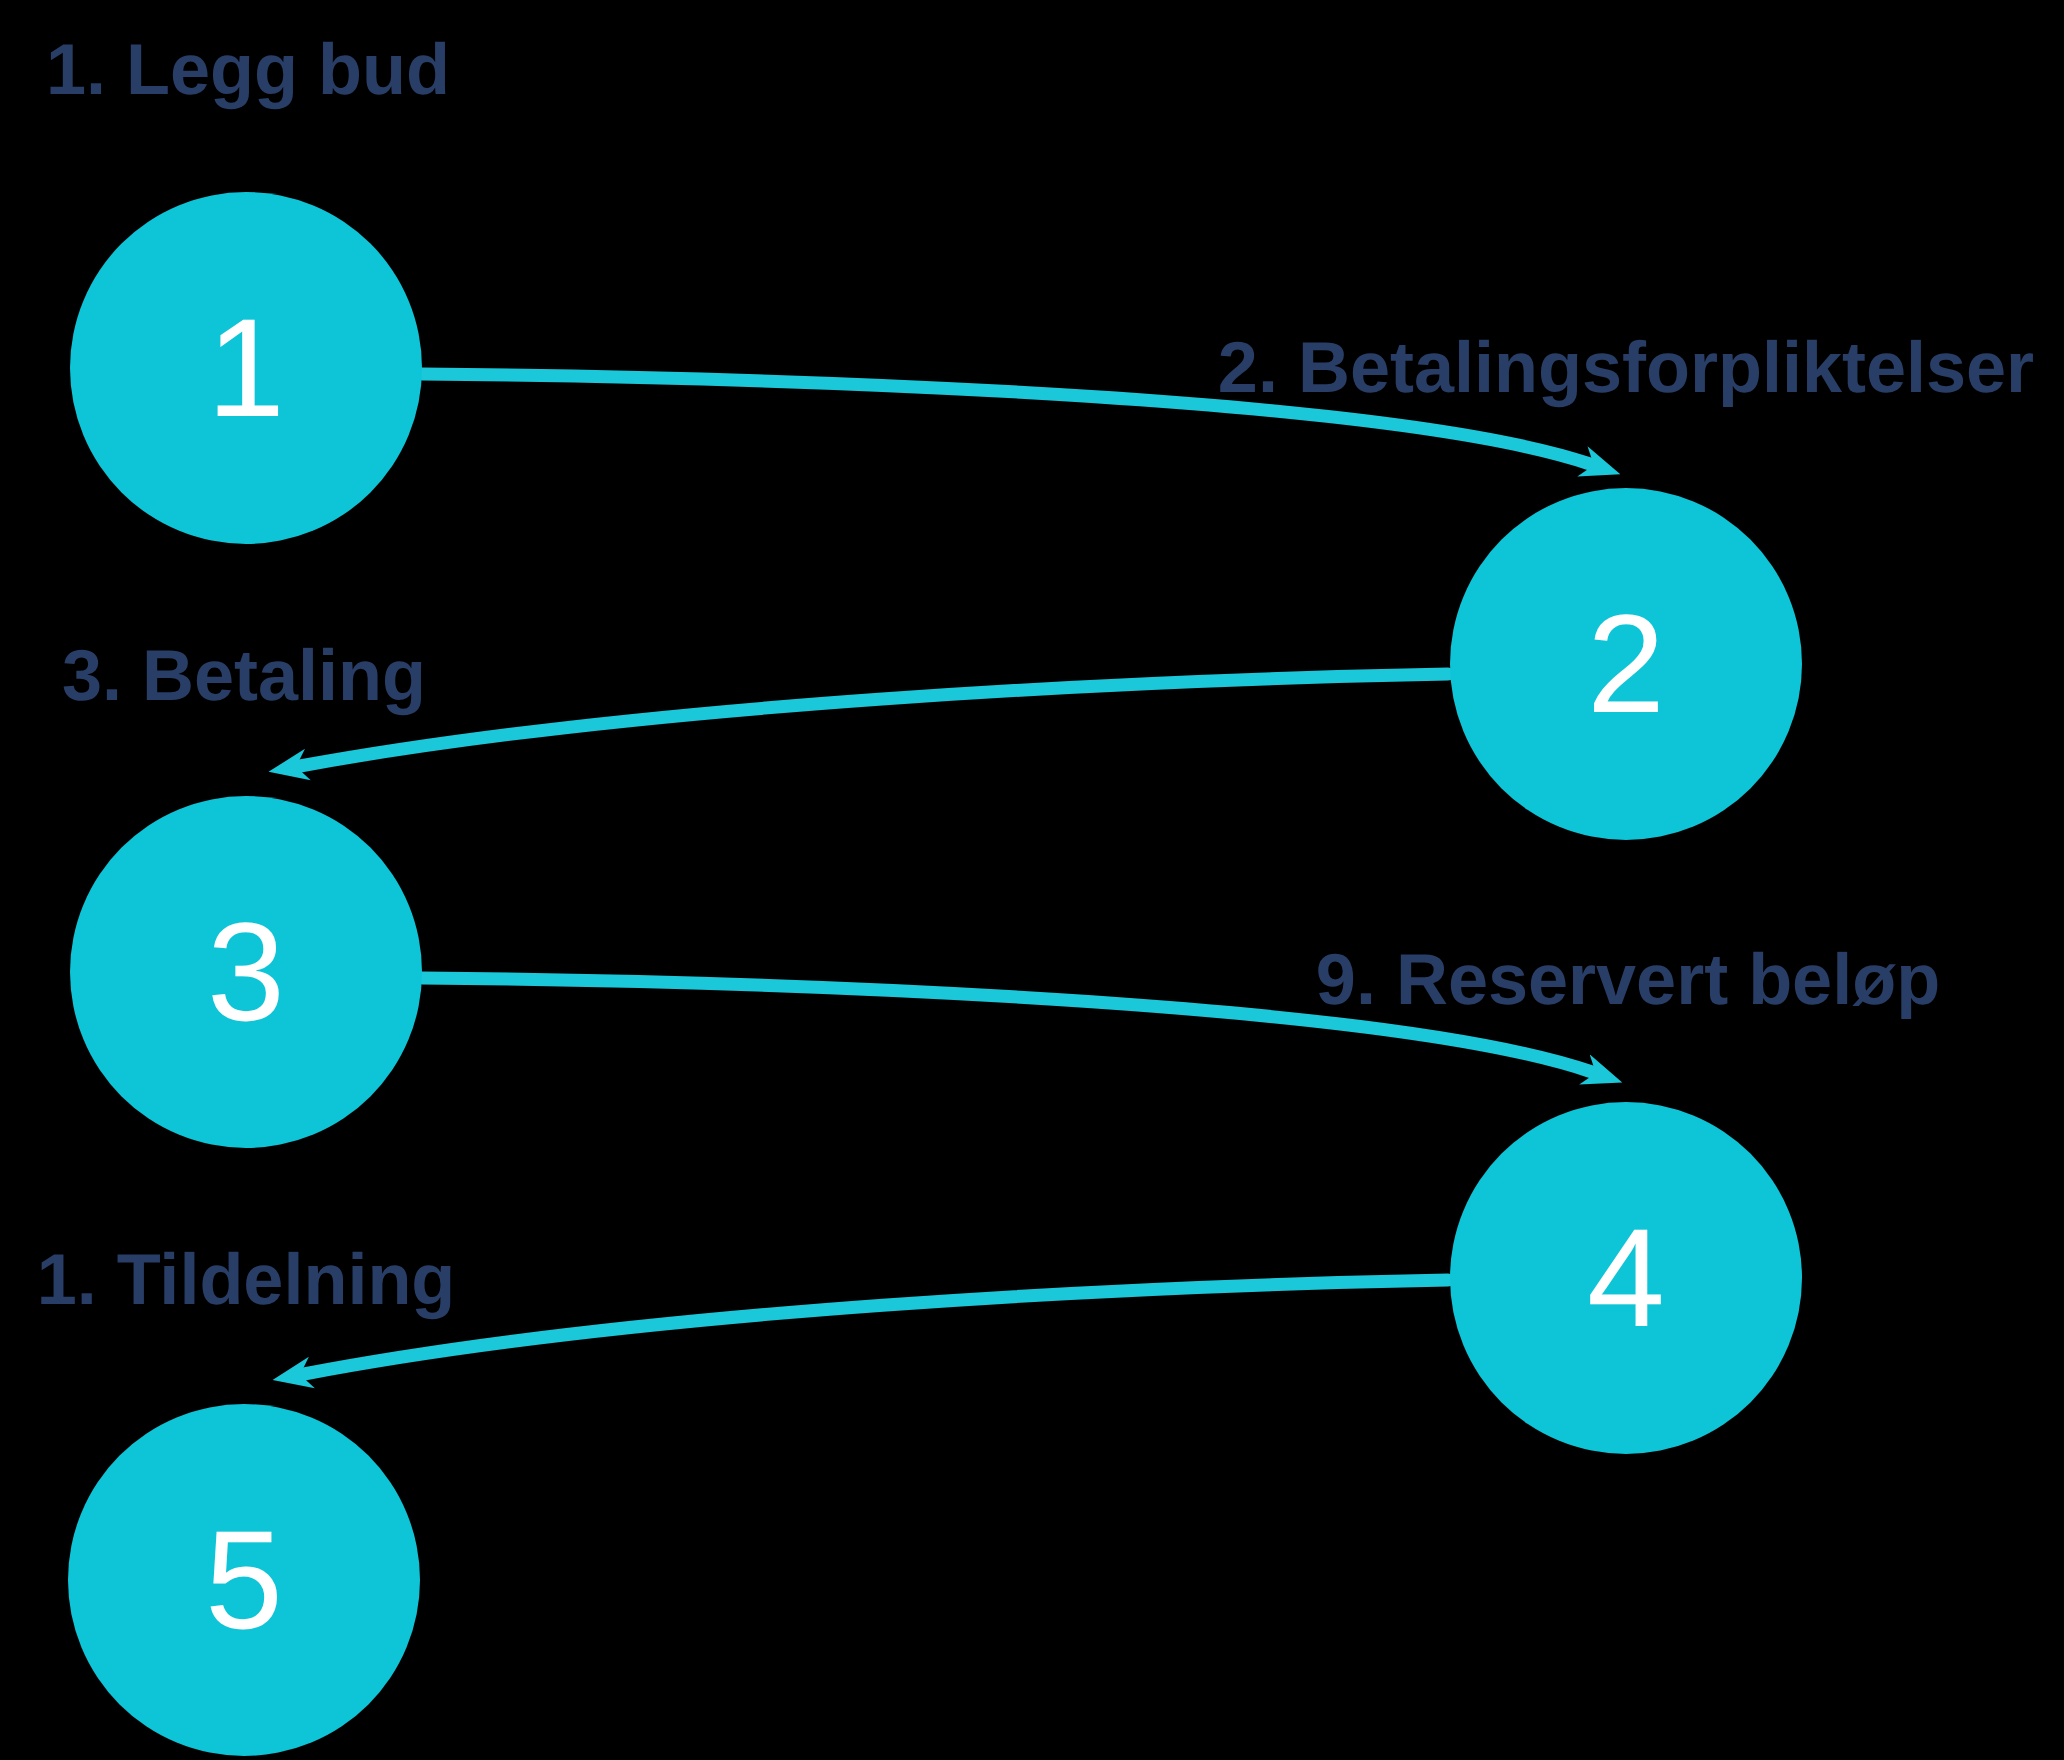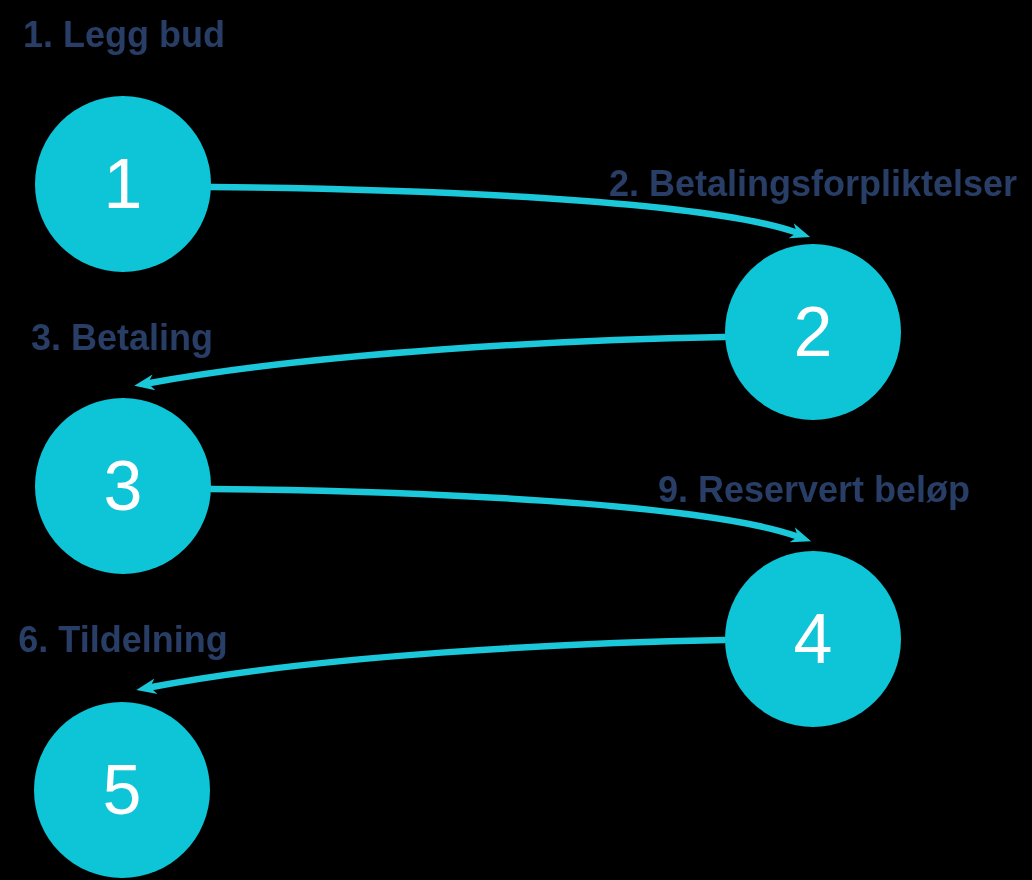--- a/index.html
+++ b/index.html
@@ -99,18 +99,18 @@
   <div class="step-label label-3">3. Betaling</div>
   <div class="node node-3">
     <span class="num">3</span>
   </div>
 
   <div class="step-label label-4">9. Reservert beløp</div>
   <div class="node node-4">
     <span class="num">4</span>
   </div>
 
-  <div class="step-label label-5">6. Tildelning</div>
+  <div class="step-label label-5">1. Tildelning</div>
   <div class="node node-5">
     <span class="num">5</span>
   </div>
 
 </div>
 
 </body></html>

